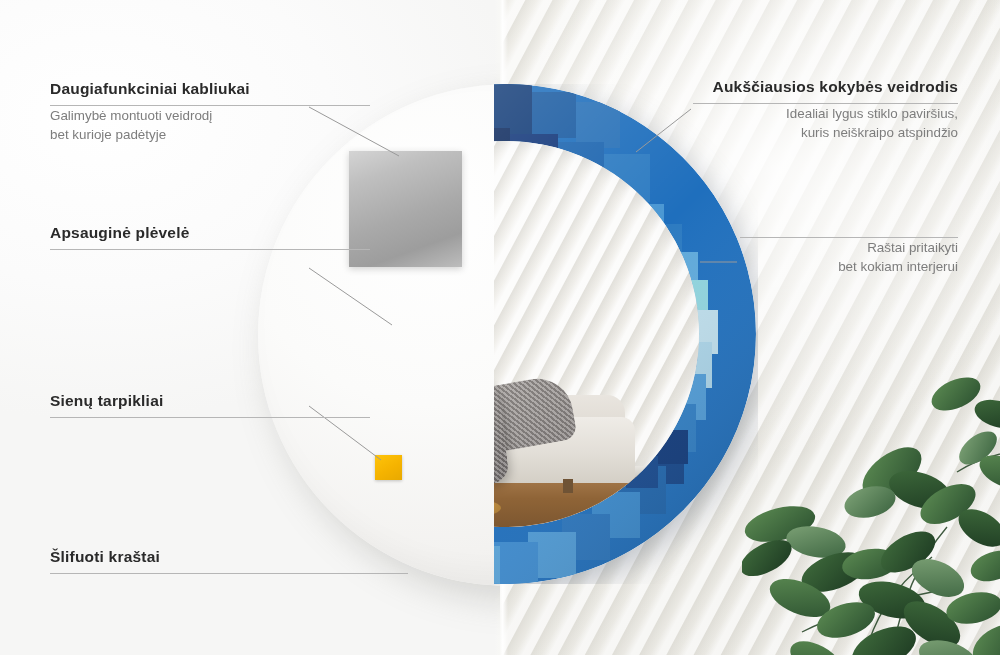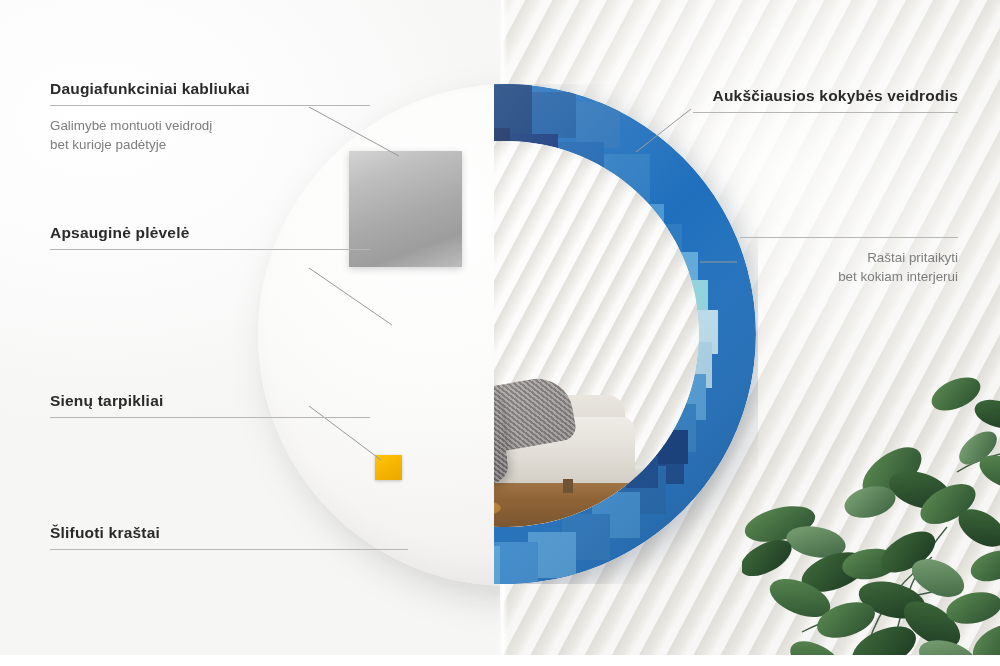--- a/index.html
+++ b/index.html
@@ -144,21 +144,21 @@
   .plants{position:absolute;left:742px;top:352px;width:270px;height:320px;}
 
   
   .callout{position:absolute;}
   .c-title{
     font-size:15.5px;font-weight:bold;color:#2a2a2a;letter-spacing:.2px;
     white-space:nowrap;
   }
   .c-rule{height:1px;background:#b6b6b6;margin-top:7px;}
   .c-desc{
-    margin-top:10px;font-size:13.4px;line-height:19px;color:#7d7d7d;white-space:pre-line;
+    font-size:13.4px;line-height:19px;color:#7d7d7d;white-space:pre-line;
   }
   .left-c{left:50px;text-align:left;}
   .left-c .c-rule{width:320px;}
   .right-c{text-align:right;}
   .right-c .c-rule{margin-left:auto;}
 
   .lines{position:absolute;left:0;top:0;width:1000px;height:666px;pointer-events:none;}
 </style>
 </head>
 <body>
@@ -353,28 +353,30 @@
   <div class="callout left-c" style="top:224px">
     <div class="c-title">Apsauginė plėvelė</div>
     <div class="c-rule"></div>
   </div>
 
   <div class="callout left-c" style="top:392px">
     <div class="c-title">Sienų tarpikliai</div>
     <div class="c-rule"></div>
   </div>
 
-  <div class="callout left-c" style="top:524px">
+  <div class="callout left-c" style="top:548px">
     <div class="c-title">Šlifuoti kraštai</div>
     <div class="c-rule" style="width:358px"></div>
   </div>
 
-  <div class="callout right-c" style="right:42px;top:87px;width:346px">
+  <div class="callout right-c" style="right:42px;top:78px;width:346px">
     <div class="c-title">Aukščiausios kokybės veidrodis</div>
     <div class="c-rule" style="width:265px"></div>
+    <div class="c-desc">Idealiai lygus stiklo paviršius,
+kuris neiškraipo atspindžio</div>
   </div>
 
   <div class="callout right-c" style="right:42px;top:230px;width:346px">
     <div class="c-rule" style="width:218px"></div>
     <div class="c-desc">Raštai pritaikyti
 bet kokiam interjerui</div>
   </div>
 
 </div>
 

